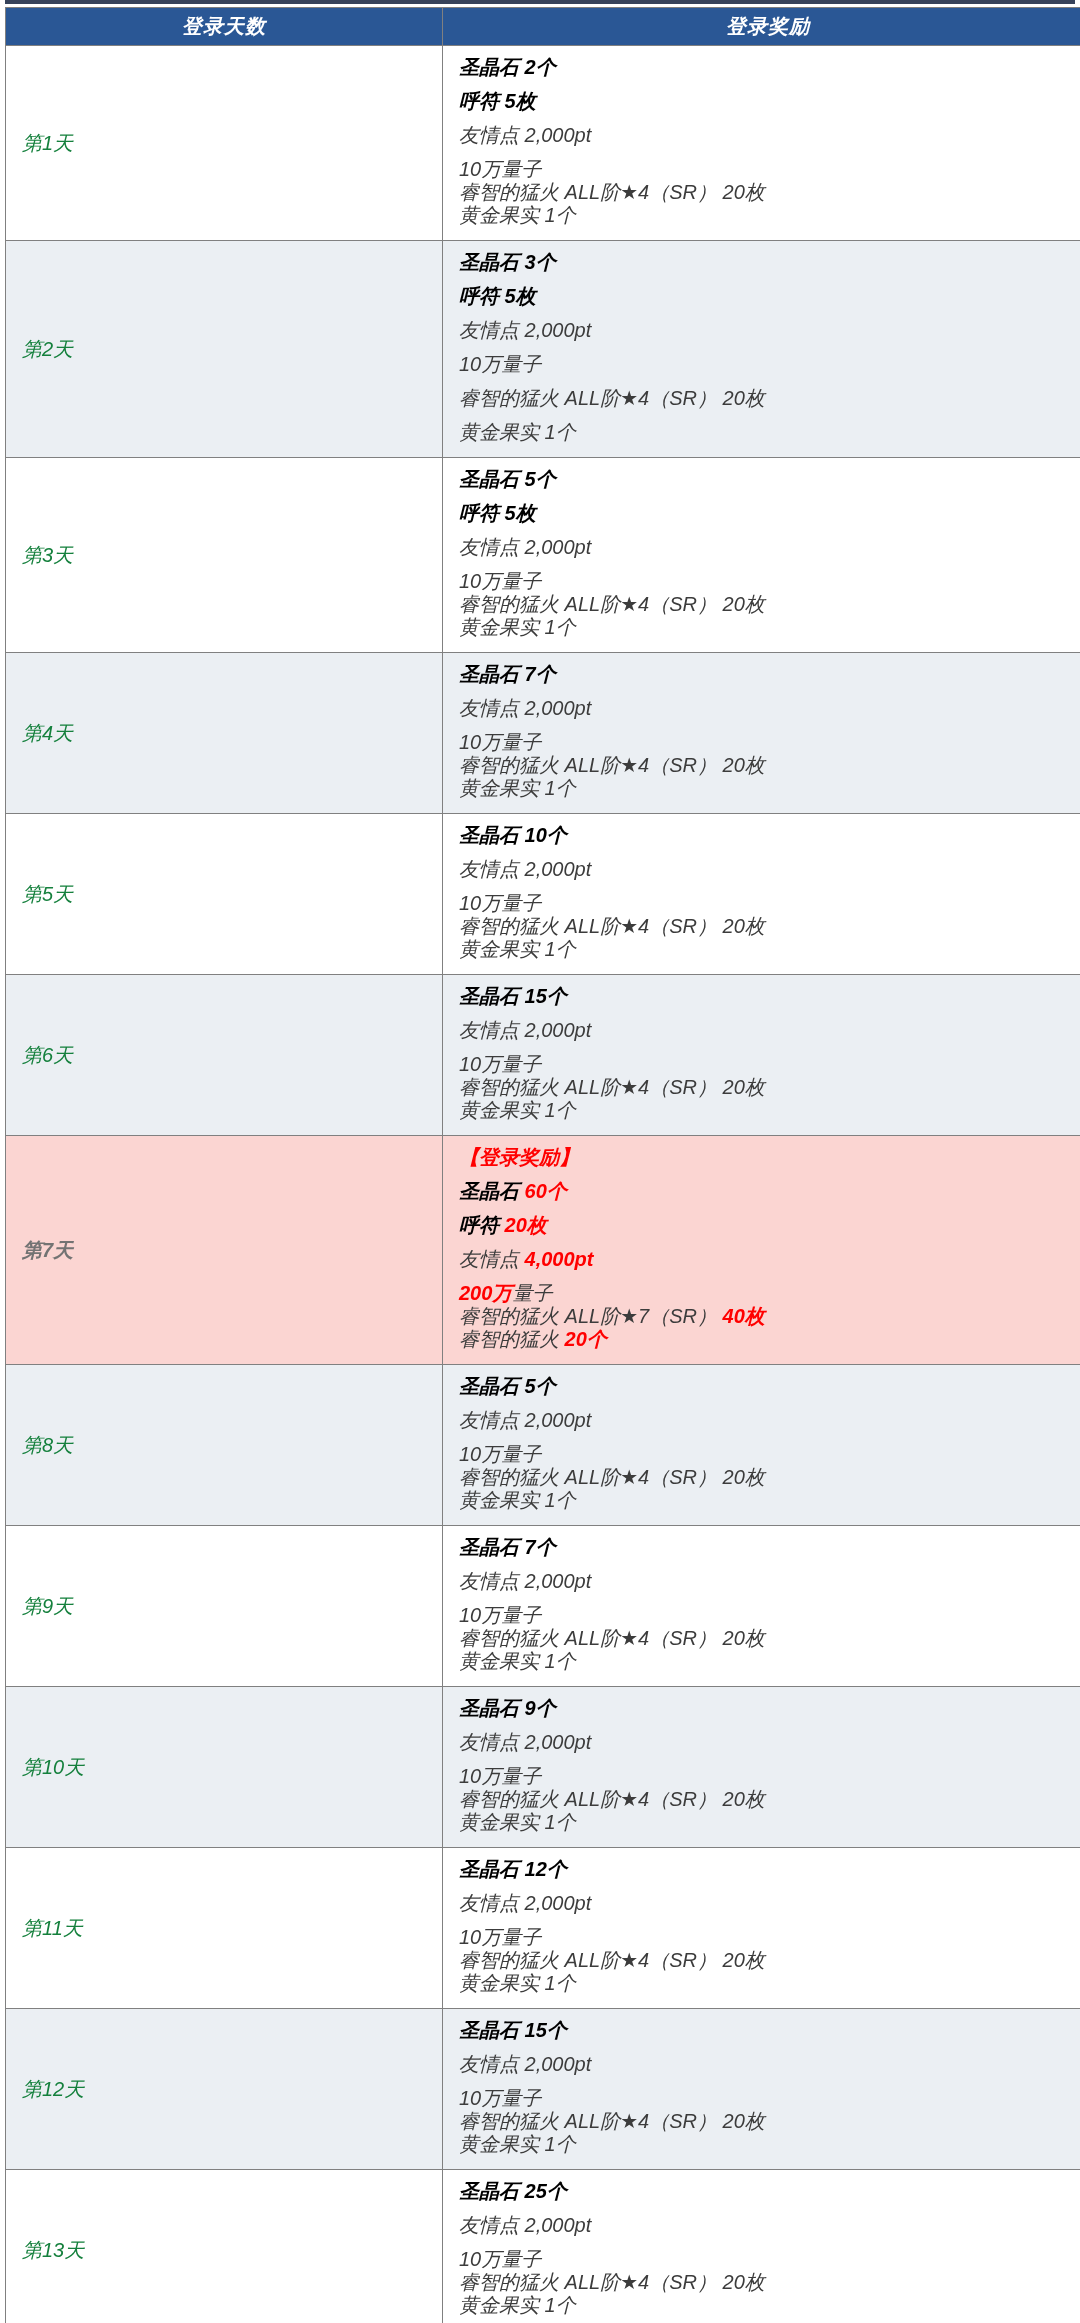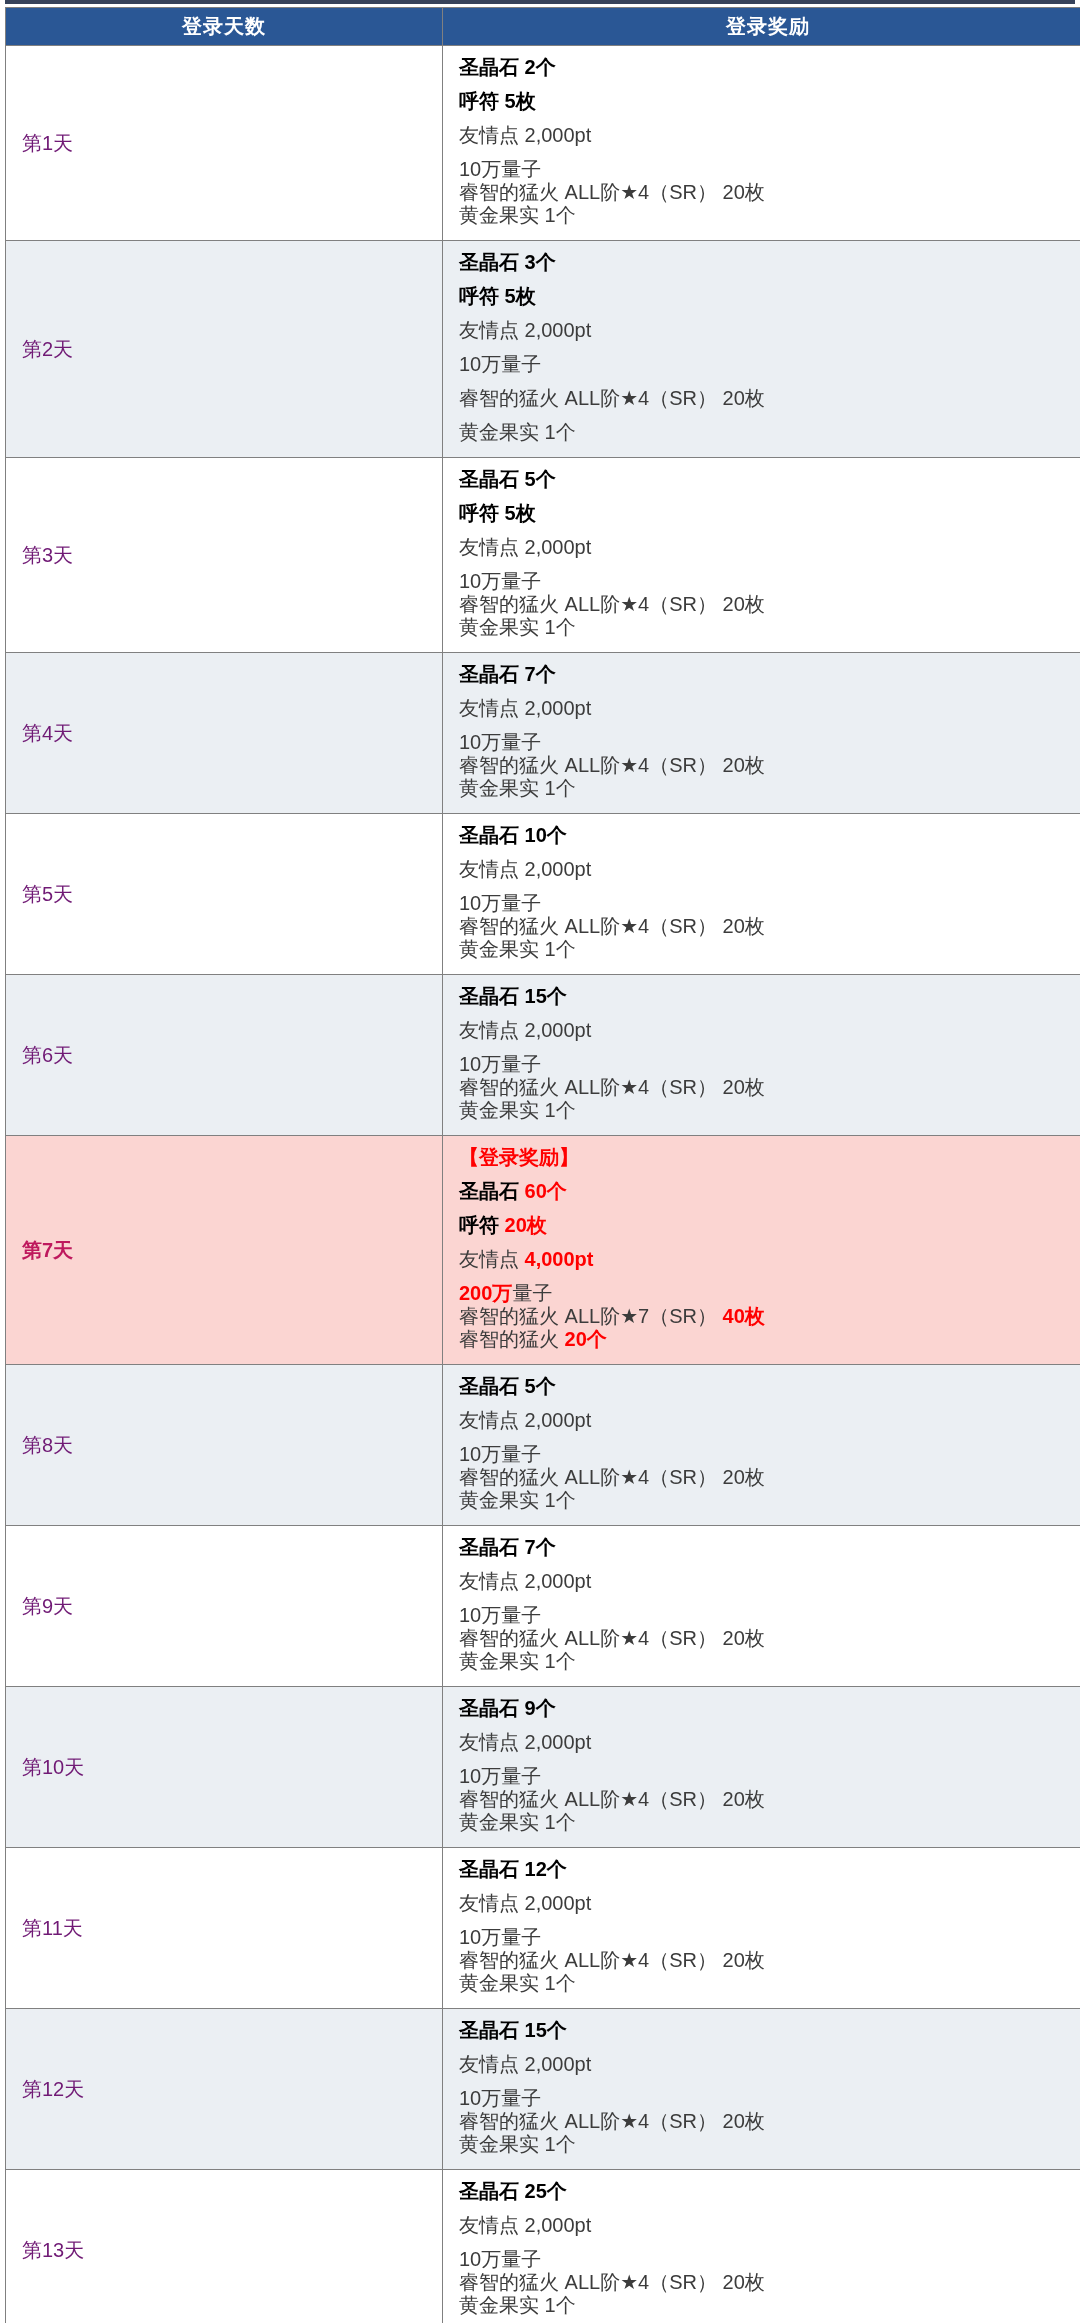--- a/index.html
+++ b/index.html
@@ -26,49 +26,50 @@
   }
   table.login-table {
     border-collapse: collapse;
     table-layout: fixed;
     width: 1070px;
     margin: 3px 5px 5px 5px;
   }
   table.login-table th,
   table.login-table td {
     border: 1px solid var(--border-color);
+    font-style: italic;
   }
   th.col-days { width: 428px; }
   th.col-rewards { width: 642px; }
   table.login-table th {
     background: var(--header-bg);
     color: var(--header-text);
     font-size: 20px;
     font-weight: bold;
     text-align: center;
     padding: 5px 4px;
     letter-spacing: 1px;
   }
   td.day-cell {
     vertical-align: middle;
     padding: 10px 16px;
     font-size: 20px;
-    color: #701a75;
+    color: #15803d;
     background: #ffffff;
   }
   td.rewards-cell {
     vertical-align: top;
     padding: 10px 16px 2px 16px;
     font-size: 20px;
     color: var(--text-regular);
     background: #ffffff;
   }
   tr.alt td { background: var(--row-alt-bg); }
   tr.highlight td { background: var(--highlight-bg); }
-  tr.highlight td.day-cell { font-weight: bold; color: #be185d; }
+  tr.highlight td.day-cell { font-weight: bold; color: #737373; }
   p.reward-block {
     margin: 0 0 11px 0;
     line-height: 23px;
   }
   .seg-b { font-weight: bold; color: var(--text-bold); }
   .seg-r { color: var(--accent-red); }
 </style>
 </head>
 <body>
 

